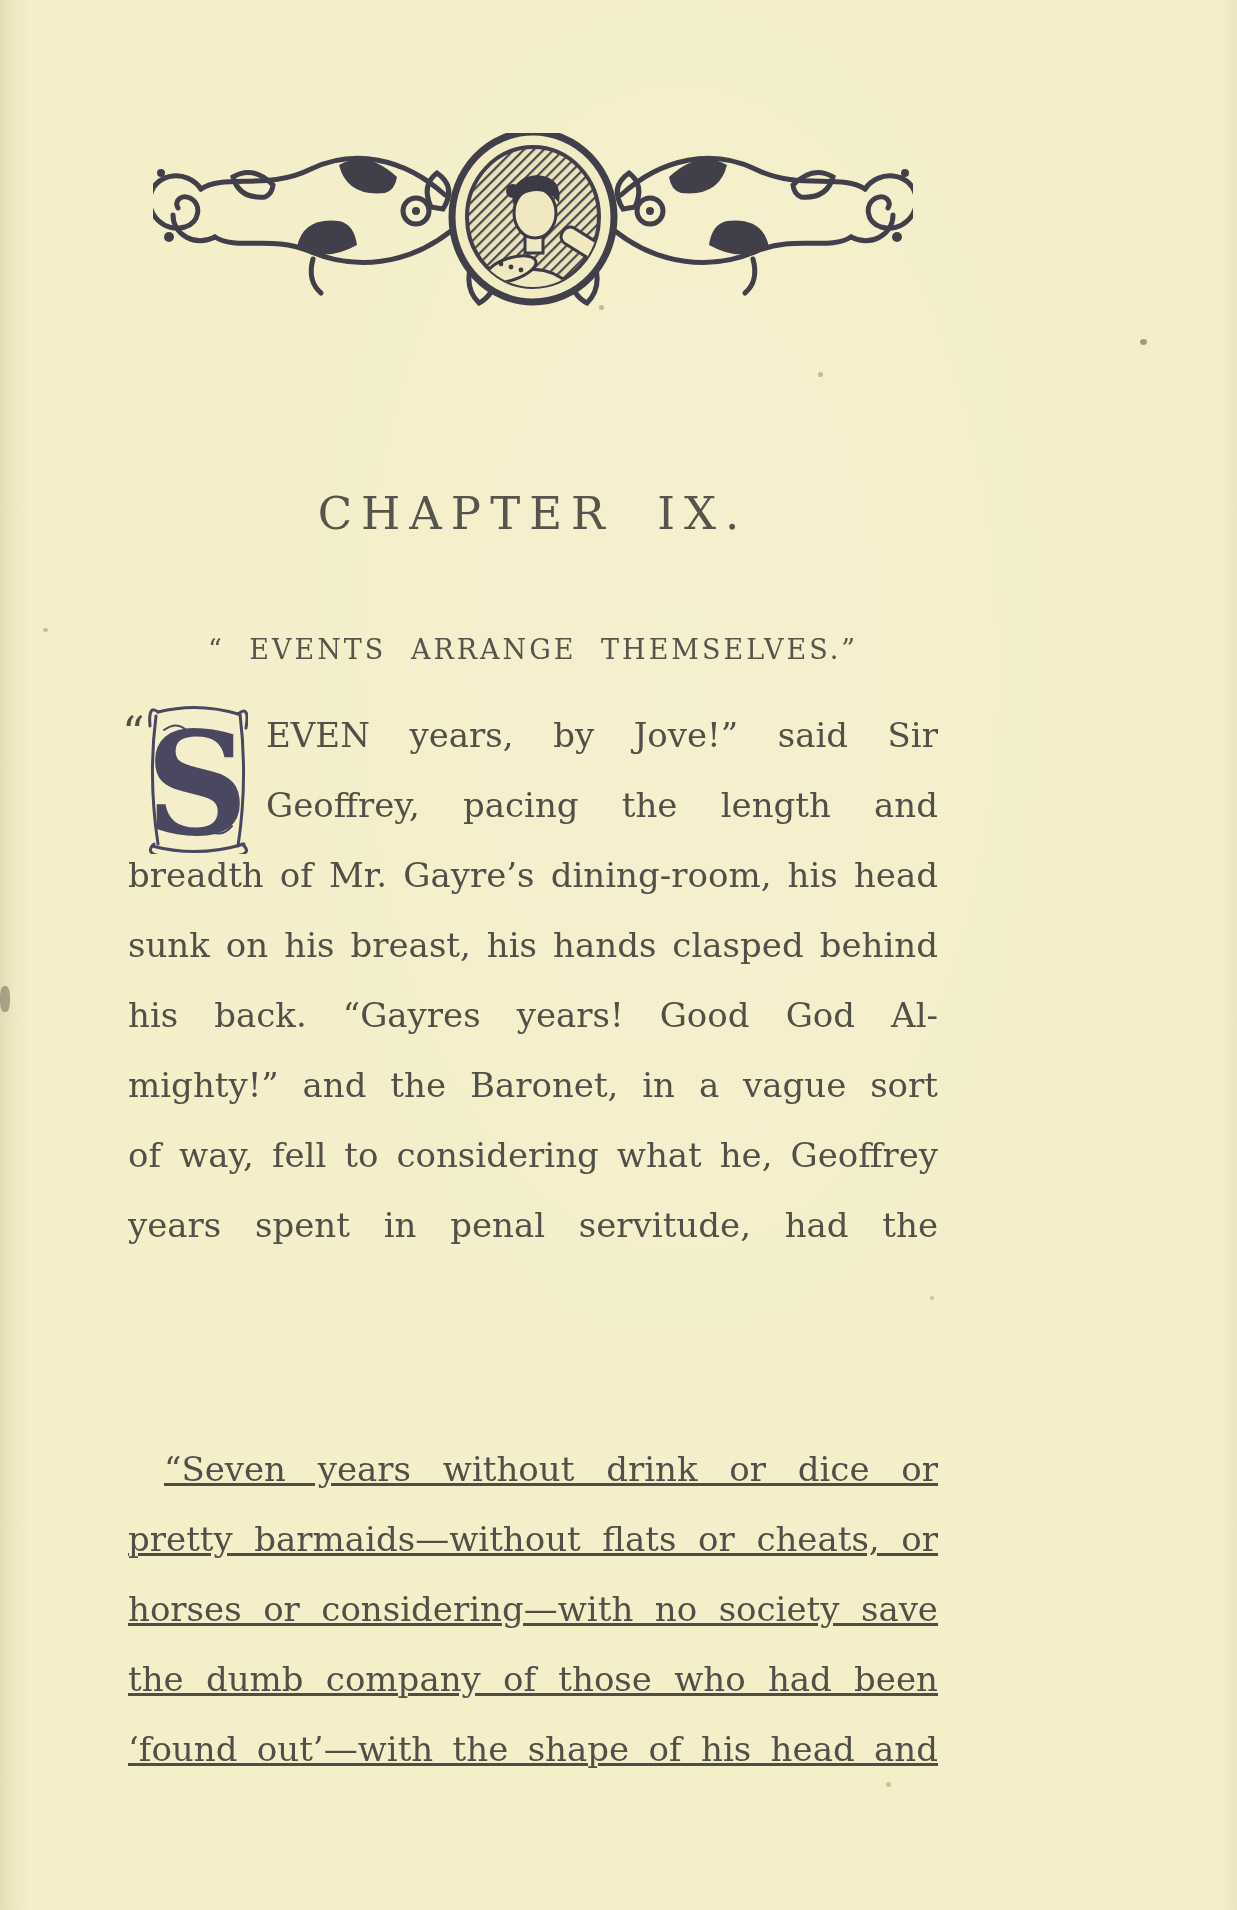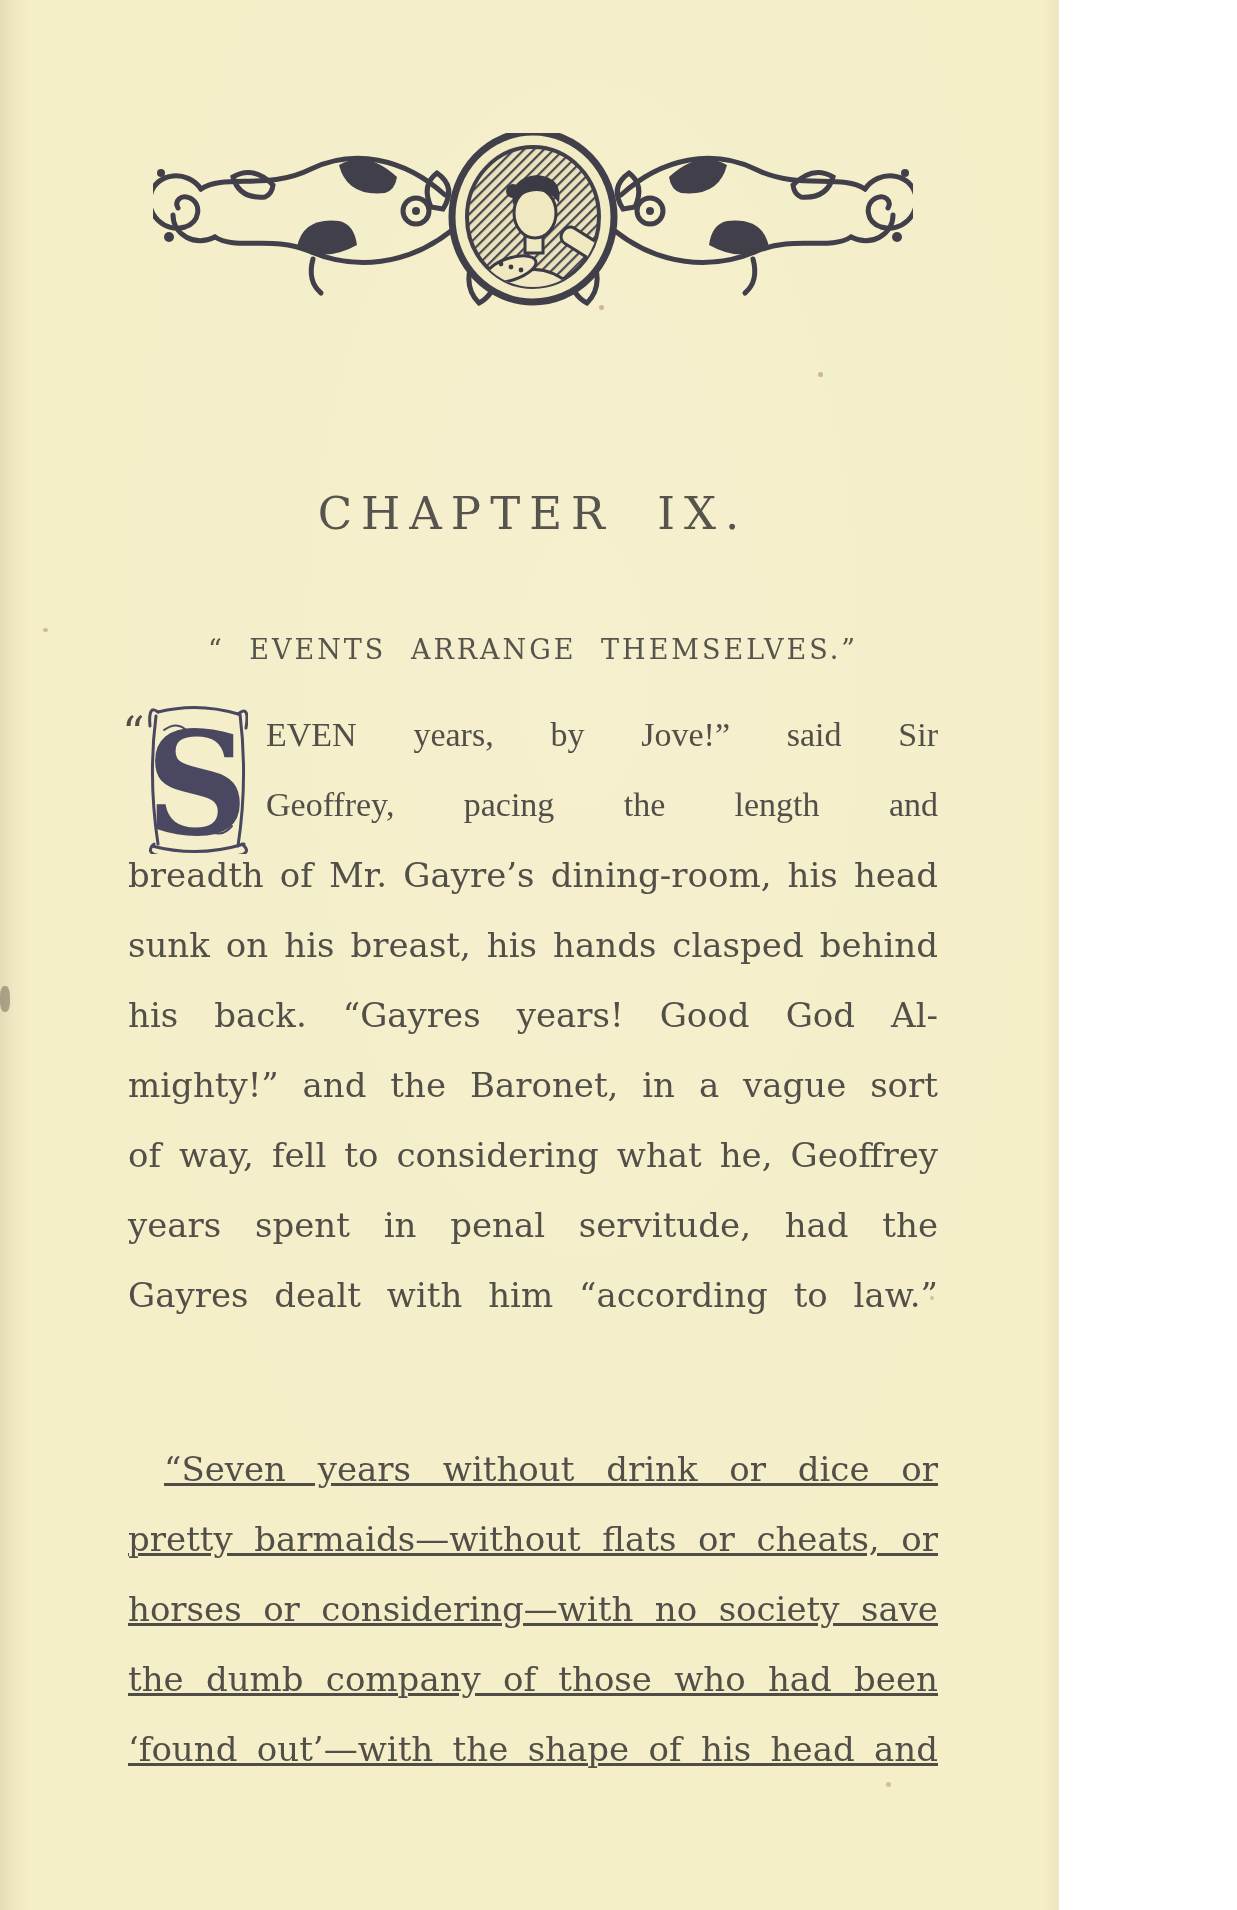--- a/index.html
+++ b/index.html
@@ -1,18 +1,18 @@
 <!DOCTYPE html>
 <html><head>
 <meta charset="utf-8">
 <style>
   html,body{margin:0;padding:0;}
   .page{
     position:relative;
-    width:1059px;height:1910px;
+    width:1237px;height:1910px;
     background:
       radial-gradient(ellipse at 55% 35%, rgba(255,255,255,0.10), rgba(0,0,0,0) 60%),
       linear-gradient(90deg, rgba(120,95,40,0.13) 0px, rgba(120,95,40,0.04) 14px, rgba(0,0,0,0) 30px),
       linear-gradient(270deg, rgba(120,95,40,0.06) 0px, rgba(0,0,0,0) 16px),
       #f4eec9;
     overflow:hidden;
     font-family:"DejaVu Serif", serif;
     color:#4f4d46;
   }
   .speck{position:absolute;border-radius:50%;}
@@ -29,21 +29,21 @@
     color:#56544c;
   }
   .para{position:absolute;left:0;width:810px;}
   .para-1{top:700px;}
   .para-2{top:1434px;text-decoration:underline;}
   .bodyline{
     height:70px;line-height:70px;font-size:34px;
     text-align:justify;text-align-last:justify;
     color:#514f48;white-space:normal;
   }
-  .bodyline.indented{padding-left:138px;font-family:Liberation Serif, serif;}
+  .bodyline.indented{padding-left:138px;}
   .dropcap{position:absolute;left:18px;top:4px;width:102px;height:150px;}
   .lead-quote{
     position:absolute;left:-6px;top:-2px;font-size:44px;line-height:70px;color:#514f48;
   }
   svg{display:block;}
 </style>
 </head>
 <body>
 
 <div class="page">
@@ -145,21 +145,20 @@
       </div>
 
       <div class="bodyline indented">EVEN years, by Jove!” said Sir</div>
       <div class="bodyline indented">Geoffrey, pacing the length and</div>
       <div class="bodyline">breadth of Mr. Gayre’s dining-room, his head</div>
       <div class="bodyline">sunk on his breast, his hands clasped behind</div>
       <div class="bodyline">his back. “Gayres years! Good God Al-</div>
       <div class="bodyline">mighty!” and the Baronet, in a vague sort</div>
       <div class="bodyline">of way, fell to considering what he, Geoffrey</div>
       <div class="bodyline">years spent in penal servitude, had the</div>
-      <div class="bodyline">Gayres dealt with him “according to law.”</div>
     </div>
 
     <div class="para para-2">
       <div class="bodyline" style="padding-left:36px">“Seven years without drink or dice or</div>
       <div class="bodyline">pretty barmaids—without flats or cheats, or</div>
       <div class="bodyline">horses or considering—with no society save</div>
       <div class="bodyline">the dumb company of those who had been</div>
       <div class="bodyline">‘found out’—with the shape of his head and</div>
     </div>
 

